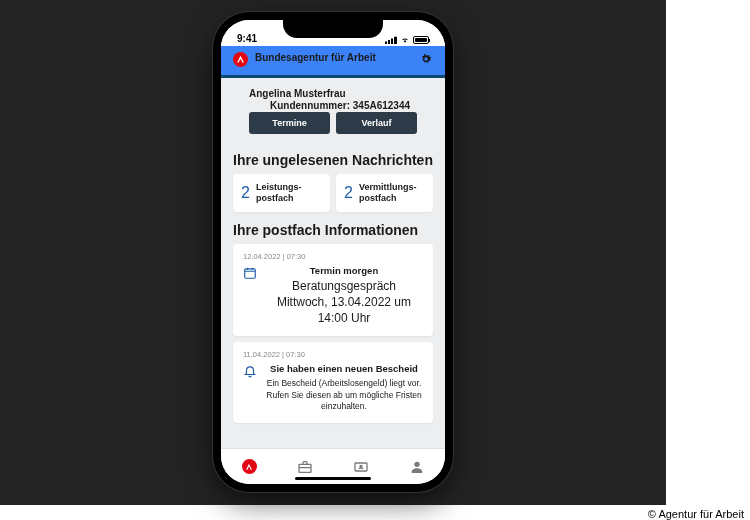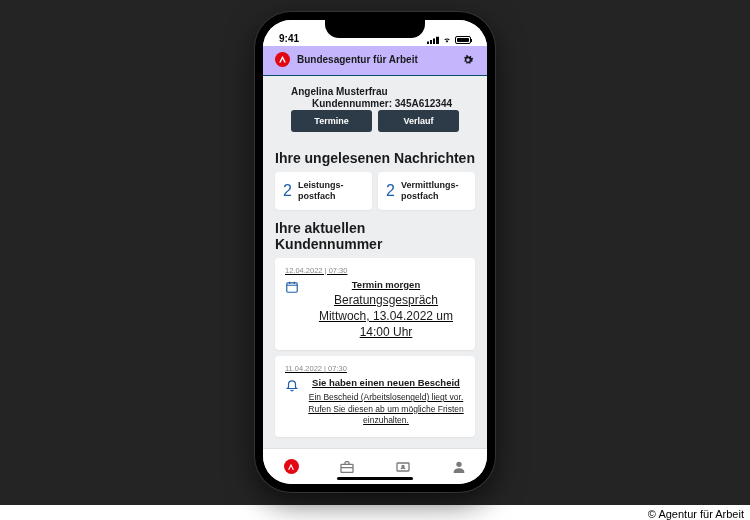--- a/index.html
+++ b/index.html
@@ -1,47 +1,47 @@
 <!DOCTYPE html>
 <html><head>
 <meta charset="utf-8">
 <style>
   * { box-sizing: border-box; margin: 0; padding: 0; font-family: -apple-system, Helvetica, Arial, sans-serif; }
   body { background: #fff; width: 750px; height: 520px; position: relative; }
-  .stage { background: #242424; width: 750px; height: 505px; position: absolute; top: 0; left: 0; display: flex; justify-content: center; align-items: flex-start; }
+  .stage { background: #242424; width: 666px; height: 505px; position: absolute; top: 0; left: 0; display: flex; justify-content: center; align-items: flex-start; }
   .attribution { position: absolute; bottom: 0; right: 6px; font-size: 11px; color: #000; }
   .phone-shadow { position: absolute; bottom: 12px; left: 50%; transform: translateX(-50%); width: 240px; height: 18px; background: radial-gradient(ellipse, rgba(0,0,0,0.5) 0%, rgba(0,0,0,0) 70%); filter: blur(4px); }
   .phone { margin-top: 12px; width: 240px; height: 480px; background: #000; border-radius: 36px; padding: 8px; position: relative; box-shadow: 0 0 0 1px #333, 0 10px 30px rgba(0,0,0,0.6); }
   .screen { width: 100%; height: 100%; background: #f0f1f3; border-radius: 28px; overflow: hidden; position: relative; display: flex; flex-direction: column; }
   .notch { position: absolute; top: 0; left: 50%; transform: translateX(-50%); width: 100px; height: 18px; background: #000; border-bottom-left-radius: 14px; border-bottom-right-radius: 14px; z-index: 20; }
   .status-bar { height: 26px; display: flex; justify-content: space-between; align-items: flex-end; padding: 0 16px 2px; font-size: 10px; font-weight: 700; background: #fff; }
   .status-right { display: flex; gap: 3px; align-items: center; }
   .signal, .wifi, .battery { display: inline-block; }
   .signal { width: 12px; height: 8px; background: linear-gradient(to right, #000 0 2px, transparent 2px 3px, #000 3px 5px, transparent 5px 6px, #000 6px 8px, transparent 8px 9px, #000 9px 12px); clip-path: polygon(0 70%, 20% 70%, 20% 50%, 45% 50%, 45% 30%, 70% 30%, 70% 10%, 100% 10%, 100% 100%, 0 100%); }
   .wifi { width: 10px; height: 8px; }
   .battery { width: 16px; height: 8px; border: 1px solid #000; border-radius: 2px; position: relative; }
   .battery::after { content: ''; position: absolute; right: -2px; top: 2px; width: 1px; height: 3px; background: #000; }
   .battery::before { content: ''; position: absolute; left: 1px; top: 1px; bottom: 1px; width: 12px; background: #000; border-radius: 1px; }
-  .app-header { background: #c4b5fd; padding: 6px 12px 8px; display: flex; align-items: center; gap: 7px; border-bottom: 1px solid #0c4a6e; }
+  .app-header { background: #3b82f6; padding: 6px 12px 8px; display: flex; gap: 7px; border-bottom: 3px solid #0c4a6e; }
   .logo { width: 15px; height: 15px; border-radius: 50%; background: #e30613; display: flex; align-items: center; justify-content: center; color: #fff; font-size: 9px; font-weight: 700; }
   .app-title { font-size: 10px; font-weight: 700; color: #1a1a1a; flex: 1; }
   .gear { width: 14px; height: 14px; }
   .content { flex: 1; overflow: hidden; background: #eceef0; }
   .user-block { padding: 10px 28px 8px; }
   .user-name { font-size: 10px; font-weight: 700; color: #1a1a1a; }
   .user-num { font-size: 10px; font-weight: 700; color: #1a1a1a; margin-top: 1px; margin-left: 21px; }
   .btn-row { display: flex; gap: 6px; margin-top: 1px; }
   .btn { flex: 1; background: #2d3a47; color: #fff; font-size: 9px; font-weight: 600; padding: 6px 0; text-align: center; border-radius: 3px; }
   .section-title { font-size: 14px; font-weight: 700; color: #1a1a1a; padding: 10px 12px 6px; }
   .inbox-row { display: flex; gap: 6px; padding: 0 12px; }
   .inbox-card { flex: 1; background: #fff; border-radius: 4px; padding: 8px 8px; display: flex; align-items: center; gap: 6px; box-shadow: 0 1px 2px rgba(0,0,0,0.05); }
   .inbox-count { font-size: 16px; font-weight: 400; color: #1f5ea8; }
   .inbox-label { font-size: 9px; font-weight: 700; color: #1a1a1a; line-height: 1.2; }
   .info-list { padding: 0 12px; display: flex; flex-direction: column; gap: 6px; }
-  .info-card { background: #fff; border-radius: 4px; padding: 8px 10px 10px; box-shadow: 0 1px 2px rgba(0,0,0,0.05); text-decoration: underline; }
+  .info-card { background: #fff; border-radius: 4px; padding: 8px 10px 10px; box-shadow: 0 1px 2px rgba(0,0,0,0.05); }
   .info-date { font-size: 7.5px; color: #888; margin-bottom: 4px; }
   .info-row { display: flex; gap: 8px; align-items: flex-start; }
   .info-icon { width: 14px; height: 14px; flex-shrink: 0; margin-top: 1px; }
   .info-body { flex: 1; text-align: center; }
   .info-title { font-size: 9.5px; font-weight: 700; color: #1a1a1a; margin-bottom: 2px; }
   .info-text { font-size: 12px; color: #1a1a1a; line-height: 1.35; }
   .info-text2 { font-size: 8.5px; color: #1a1a1a; line-height: 1.35; margin-top: 4px; }
   .bottom-nav { background: #fff; border-top: 1px solid #e0e0e0; height: 36px; display: flex; justify-content: space-around; align-items: center; }
   .nav-item { width: 20px; height: 20px; display: flex; align-items: center; justify-content: center; }
   .home-indicator { position: absolute; bottom: 4px; left: 50%; transform: translateX(-50%); width: 76px; height: 3px; background: #000; border-radius: 2px; z-index: 30; }
@@ -102,21 +102,21 @@
           </div>
           <div class="inbox-card">
             <div class="inbox-count">2</div>
             <div class="inbox-label">
               <span>Vermittlungs-</span><br>
               <span>postfach</span>
             </div>
           </div>
         </div>
 
-        <div class="section-title">Ihre aktuellen Kundennummer</div>
+        <div class="section-title">Ihre postfach Informationen</div>
         <div class="info-list">
 
           <div class="info-card">
             <div class="info-date">12.04.2022 | 07:30</div>
             <div class="info-row">
               <svg class="info-icon" viewBox="0 0 24 24" fill="none" stroke="#1f5ea8" stroke-width="2">
                   <rect x="3" y="5" width="18" height="16" rx="2"></rect>
                   <path d="M3 9h18M8 3v4M16 3v4"></path>
                 </svg>
               <div class="info-body">

